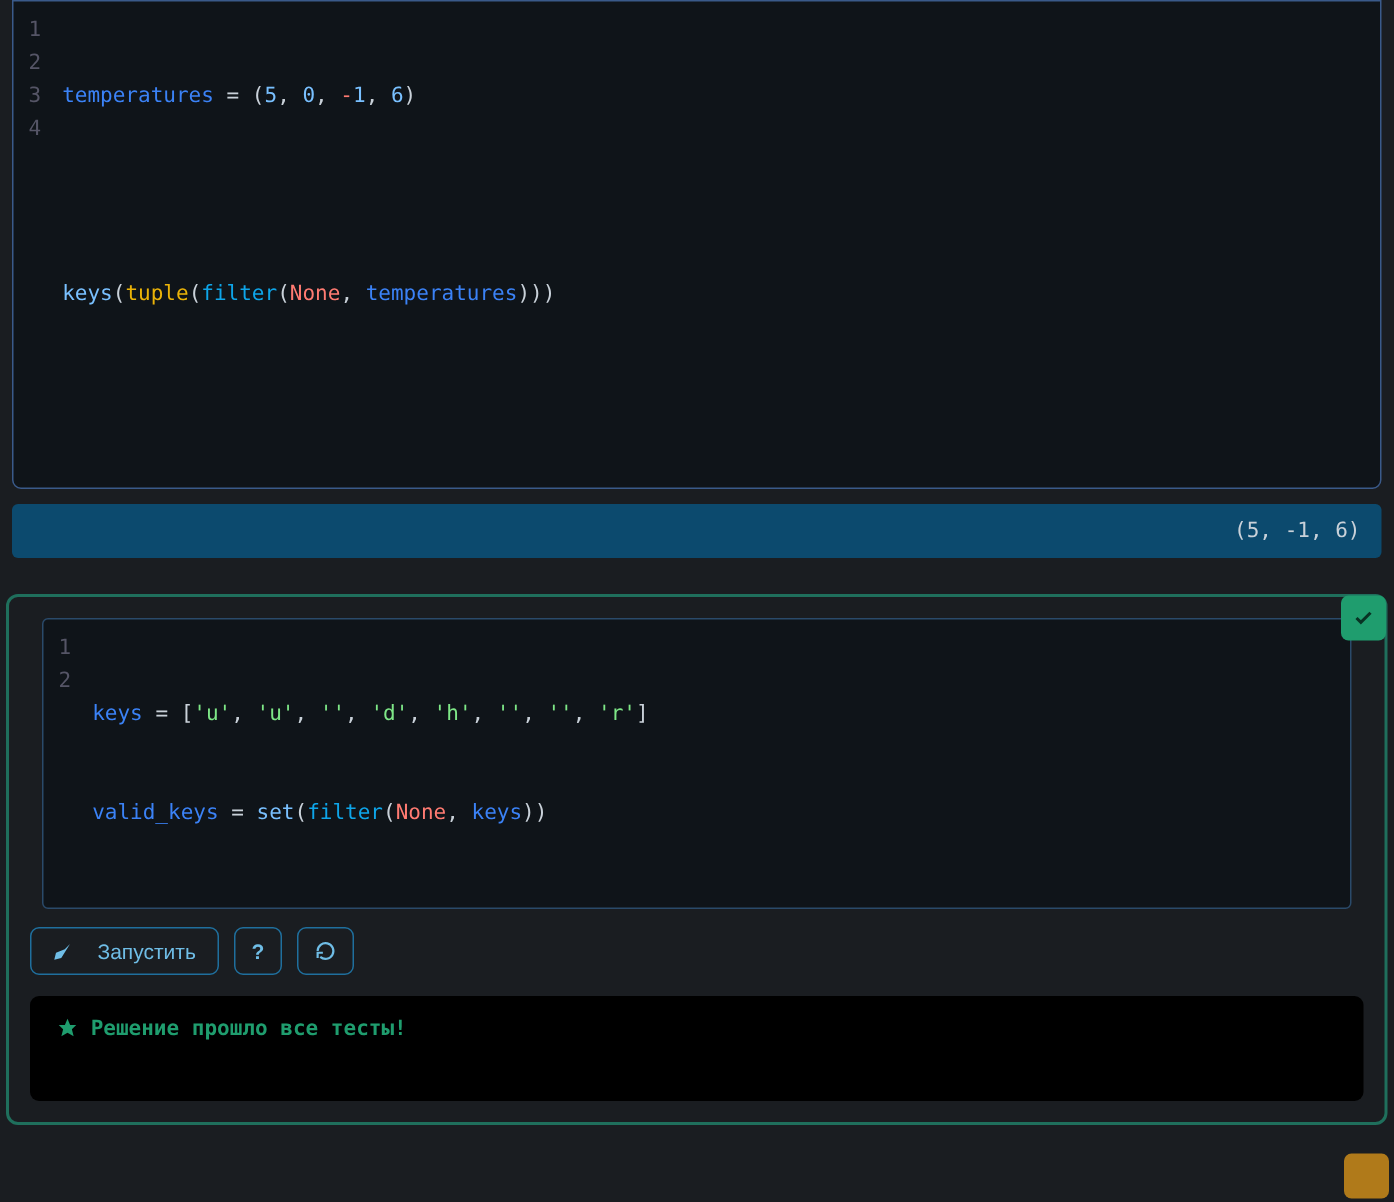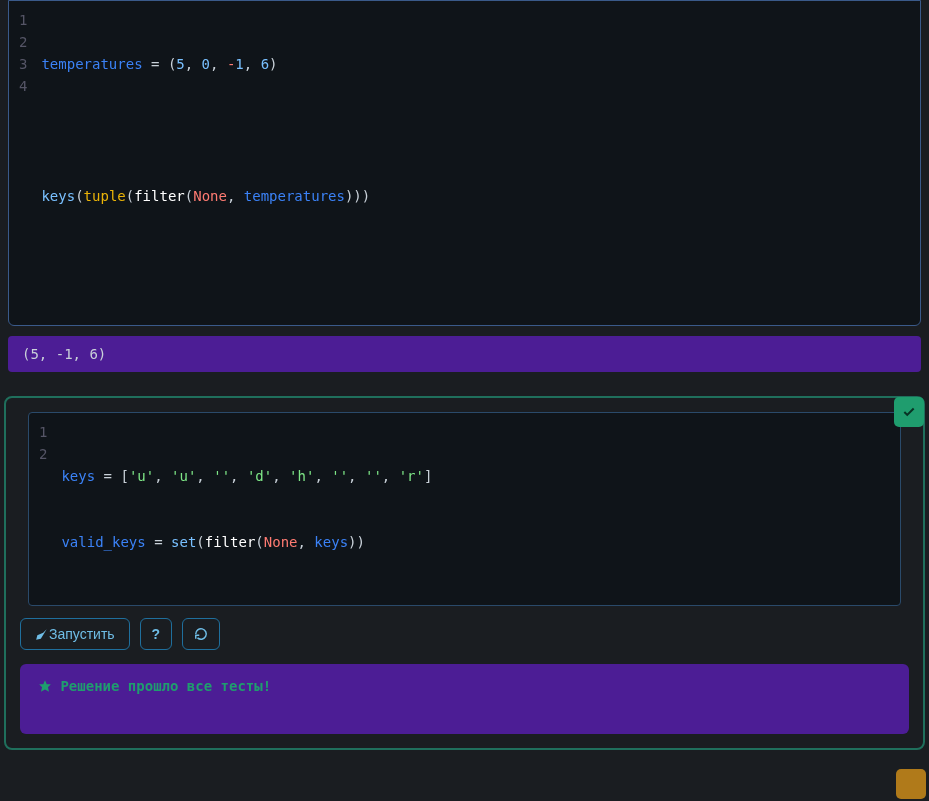--- a/index.html
+++ b/index.html
@@ -37,30 +37,31 @@
     }
     .src div { height: 22px; }
 
     
     .tk-id   { color: #3b82f6; }        
     .tk-op   { color: #c9d1d9; }        
     .tk-num  { color: #79c0ff; }        
     .tk-str2 { color: #7ee787; }        
     .tk-kw   { color: #ff7b72; }        
     .tk-fn   { color: #79c0ff; }        
-    .tk-bi2  { color: #ffffff; }        
+    .tk-bi2  { color: #0ea5e9; }        
     .tk-ty   { color: #eab308; }
 
     .output-box {
-      background: #4c1d95;
+      background: #0c4a6e;
       color: #c9d1d9;
       font-family: monospace;
       padding: 10px 14px;
       border-radius: 4px;
       margin: 10px 8px 24px 8px;
+      text-align: right;
     }
 
     .card {
       position: relative;
       border: 2px solid #1f6f5c;
       border-radius: 8px;
       margin: 0 4px 20px 4px;
       padding: 14px;
     }
     .card-plain { position: relative; margin: 0 4px 20px 4px; padding: 14px; }
@@ -94,27 +95,27 @@
     .btn {
       background: transparent;
       border: 1.5px solid #1f6f9d;
       color: #6fbde6;
       border-radius: 6px;
       padding: 7px 14px;
       font-size: 14px;
       cursor: pointer;
       display: inline-flex;
       align-items: center;
-      gap: 0;
+      gap: 16px;
     }
     .btn.icon-only { padding: 7px 11px; }
     .btn .ic { width: 14px; height: 14px; display: inline-block; }
 
     .result-pass {
-      background: #4c1d95;
+      background: #000000;
       border-radius: 6px;
       margin-top: 14px;
       padding: 14px 18px 40px 18px;
     }
     .result-pass .line {
       color: #1f9d6e;
       font-family: monospace;
       font-weight: bold;
     }
     svg { display: block; }

